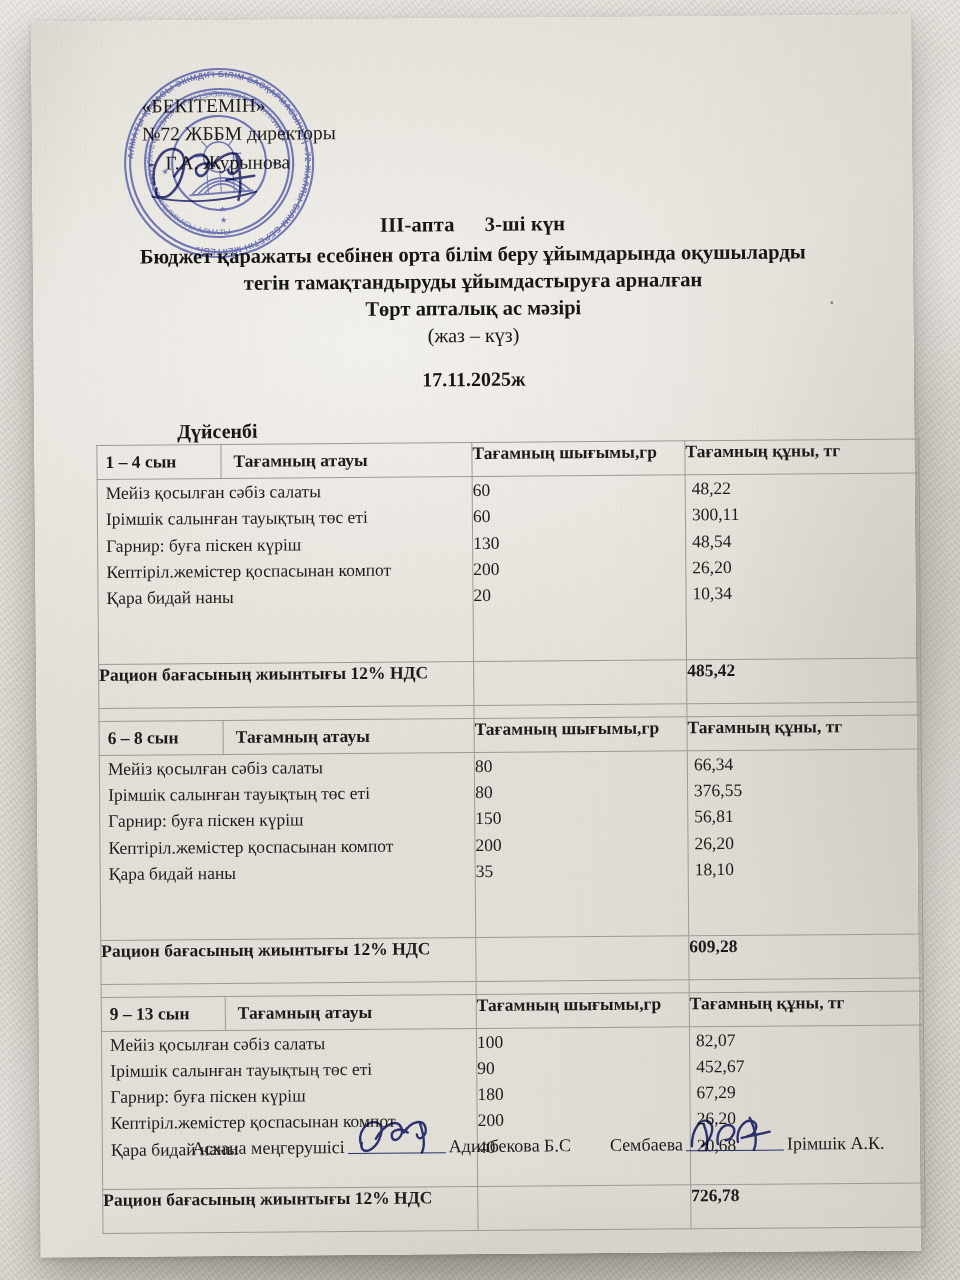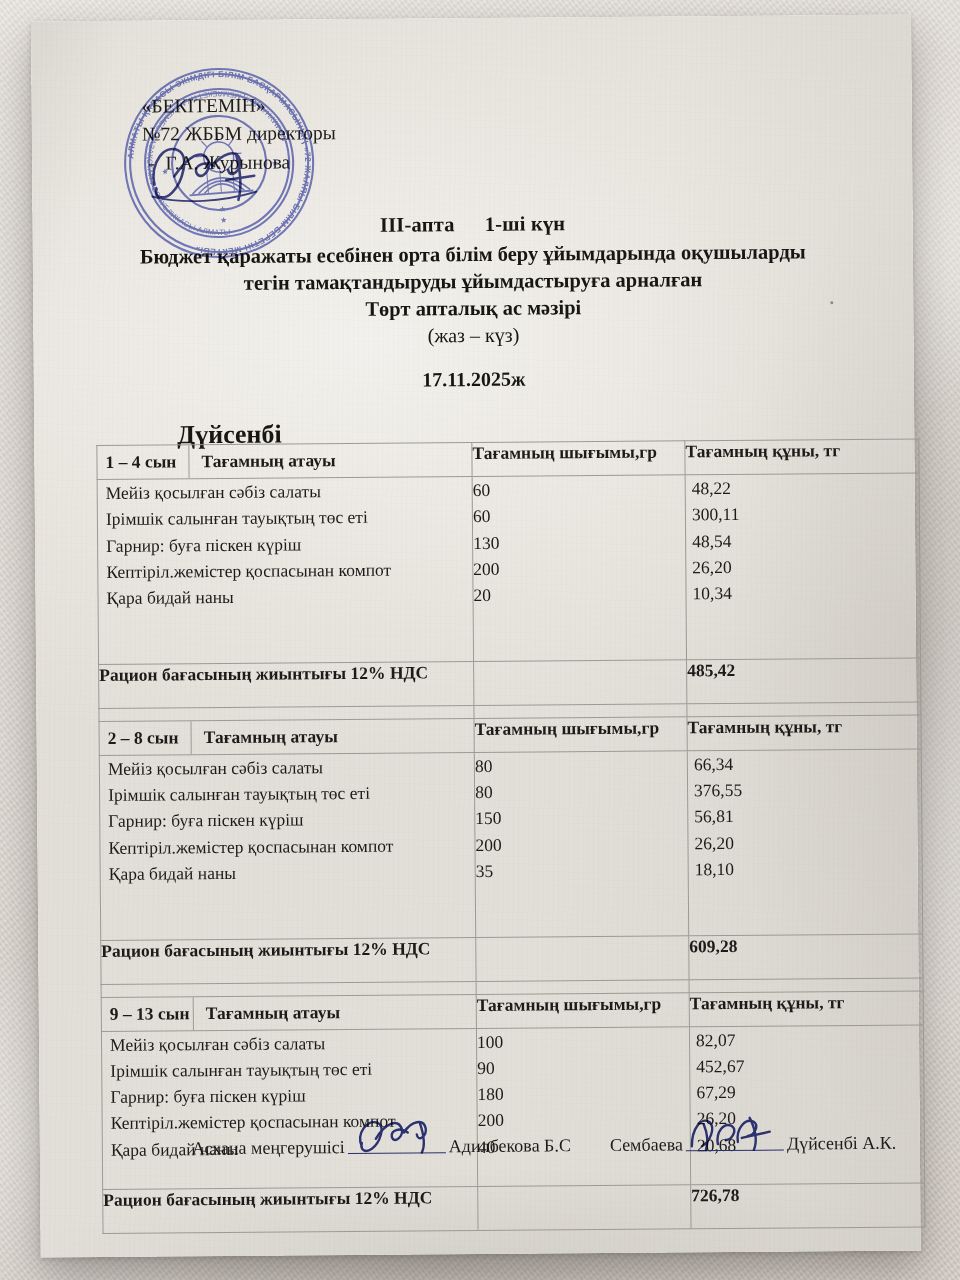--- a/index.html
+++ b/index.html
@@ -123,21 +123,21 @@
   #title-l2 { top: 252px; font-size: 20.5px; }
   #title-l3 { top: 279px; font-size: 20.5px; }
   #title-l4 { top: 306px; font-size: 20px; font-weight: normal; }
   #doc-date  { top: 350px; font-size: 20px; }
 
   
   #weekday-caption {
     position: absolute;
     left: 143px;
     top: 400px;
-    font-size: 26px;
+    font-size: 20px;
     font-weight: bold;
     color: #181614;
   }
 
   
   #menu-table {
     position: absolute;
     left: 62px;
     top: 424px;
     width: 822px;
@@ -162,21 +162,21 @@
     padding: 4px 0 3px 8px;
     white-space: nowrap;
   }
   tr.hdr td.c-name { padding-left: 0; }
   .grade-split {
     display: flex;
     align-items: stretch;
     height: 100%;
   }
   .grade-cell {
-    width: 92px;
+    width: 124px;
     padding-left: 8px;
     border-right: 1px solid #9c9a95;
     display: flex;
     align-items: center;
   }
   .dish-head-cell {
     padding-left: 12px;
     display: flex;
     align-items: center;
   }
@@ -311,21 +311,21 @@
     <div id="approval">
       <span class="ln">«БЕКІТЕМІН»</span>
       <span class="ln">№72 ЖББМ директоры</span>
       <span class="ln">
         <span class="dash">-</span>
         <span class="dir-name-inline">Г.А. Журынова</span>
       </span>
     </div>
 
     <div class="center-line" id="week-day-line">
-      <span>III-апта</span><span class="gap"></span><span>1-ші күн</span>
+      <span>III-апта</span><span class="gap"></span><span>3-ші күн</span>
     </div>
     <div class="center-line" id="title-l1">Бюджет қаражаты есебінен орта білім беру ұйымдарында оқушыларды</div>
     <div class="center-line" id="title-l2">тегін тамақтандыруды ұйымдастыруға арналған</div>
     <div class="center-line" id="title-l3">Төрт апталық ас мәзірі</div>
     <div class="center-line" id="title-l4">(жаз – күз)</div>
     <div class="center-line" id="doc-date">17.11.2025ж</div>
 
     <div id="speck"></div>
 
     <div id="weekday-caption">Дүйсенбі</div>
@@ -377,21 +377,21 @@
         </tr>
         <tr class="spacer">
           <td class="c-name"></td>
             <td class="c-grams"></td>
             <td class="c-price"></td>
         </tr>
 
         <tr class="hdr">
           <td class="c-name">
             <div class="grade-split">
-              <div class="grade-cell">2 – 8 сын</div>
+              <div class="grade-cell">6 – 8 сын</div>
               <div class="dish-head-cell">Тағамның атауы</div>
             </div>
           </td>
           <td class="c-grams">Тағамның шығымы,гр</td>
           <td class="c-price">Тағамның құны, тг</td>
         </tr>
         <tr class="body">
           <td class="c-name">
             <div class="dish-list">
               <span class="line">Мейіз қосылған сәбіз салаты</span>
@@ -490,19 +490,19 @@
       <div class="sig-group" id="sig-nurse">
         <span>Сембаева</span><span class="sig-rule"><svg class="sig-ink" viewBox="0 0 104 46">
               <g fill="none" stroke="#2c3170" stroke-width="2.4" stroke-linecap="round">
                 <path d="M 8,38 C 8,20 18,8 26,14 C 32,20 26,34 18,38"></path>
                 <path d="M 20,16 C 24,26 24,36 22,42"></path>
                 <path d="M 34,36 C 32,24 40,14 48,18 C 54,22 48,32 42,32"></path>
                 <path d="M 54,34 C 52,20 62,10 70,14 C 76,18 70,28 64,28"></path>
                 <path d="M 66,10 C 72,22 74,32 70,42"></path>
                 <path d="M 58,30 L 86,24"></path>
               </g>
-            </svg></span><span>Дүйсенбі А.К.</span>
+            </svg></span><span>Ірімшік А.К.</span>
       </div>
 
     </div>
 
   </div>
 </div>
 
 </body></html>

